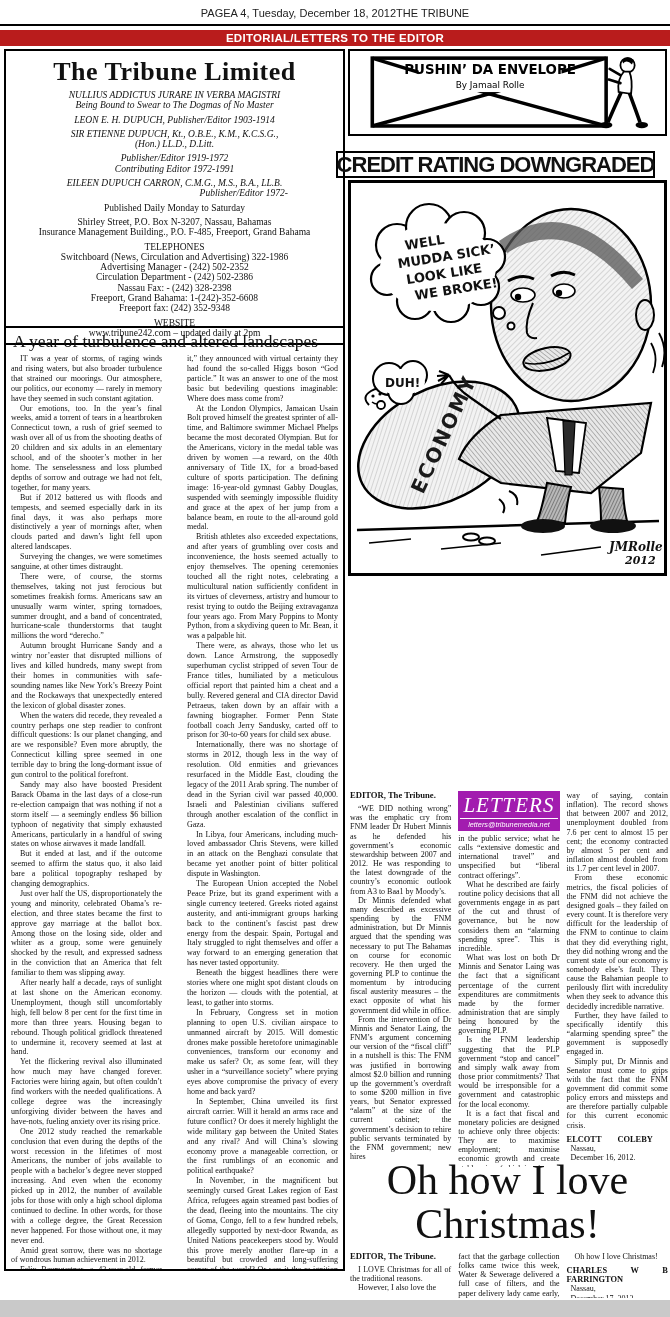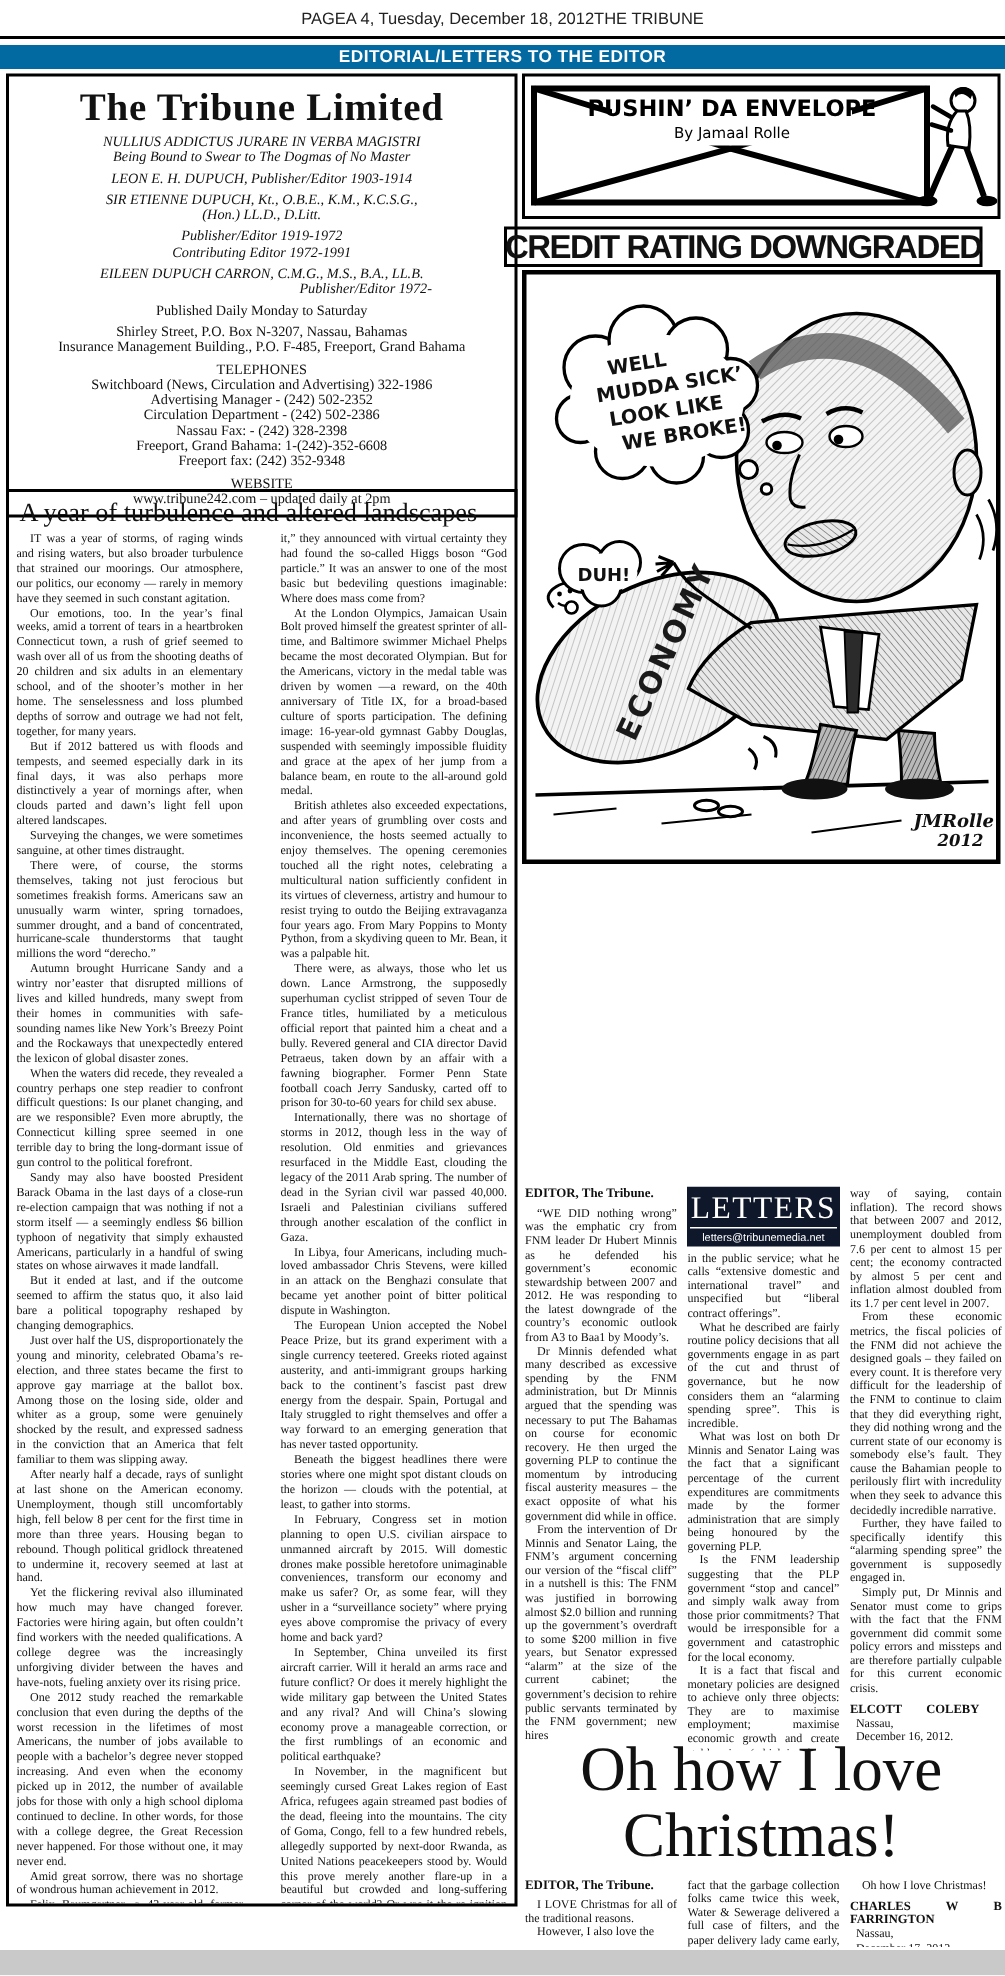--- a/index.html
+++ b/index.html
@@ -4,21 +4,21 @@
 <style>
   * { margin:0; padding:0; box-sizing:border-box; }
   html,body { background:#ffffff; }
   .page { position:relative; width:670px; height:1317px; background:#fff; overflow:hidden;
           font-family:"Liberation Serif", serif; color:#111; }
 
   
   .pagehdr { position:absolute; top:7px; left:7px; right:7px; display:flex; justify-content:center;
              font-family:"Liberation Sans", sans-serif; font-size:11px; color:#222; }
   .hdr-rule { position:absolute; top:24px; left:0; width:670px; border-top:2px solid #000; }
-  .banner { position:absolute; top:30px; left:0; width:670px; height:16px; background:#0369a1; color:#fff;
+  .banner { position:absolute; top:30px; left:0; width:670px; height:16px; background:#b91c1c; color:#fff;
             font-family:"Liberation Sans", sans-serif; font-weight:bold; font-size:11.5px; line-height:16px;
             text-align:center; letter-spacing:.3px; }
 
   
   .masthead { position:absolute; left:4px; top:49px; width:341px; height:296px; border:2px solid #000;
               text-align:center; padding-top:6px; font-size:9.5px; line-height:10.3px; overflow:hidden; }
   .mh-title { font-size:26px; font-weight:bold; letter-spacing:.5px; line-height:29px; }
   .it { font-style:italic; }
   .b { font-weight:normal; }
   .gap { margin-top:4px; }
@@ -27,42 +27,42 @@
   
   .article-box { position:absolute; left:4px; top:326px; width:341px; height:945px; border:2px solid #000;
                  padding:3px 5px; overflow:hidden; }
   .article-title { font-size:17.5px; line-height:20px; padding-left:2px; }
   .article-cols { display:flex; gap:25px; margin-top:3px; height:915px; overflow:hidden; }
   .acol { width:161px; font-size:8px; line-height:9.9px; text-align:justify; text-justify:inter-word; }
   .plist p { margin:0; text-indent:9px; }
   .cont .plist p:first-child { text-indent:0; }
 
   
-  .pushin { position:absolute; left:348px; top:49px; width:319px; height:97px; border:2px solid #000; background:#fff; }
+  .pushin { position:absolute; left:348px; top:49px; width:319px; height:87px; border:2px solid #000; background:#fff; }
   .pushin svg { display:block; width:100%; height:100%; }
 
   
   .credit { position:absolute; left:336px; top:151px; width:319px; height:27px; border:2px solid #000;
             display:flex; align-items:center; justify-content:center; font-family:"Liberation Sans", sans-serif;
             font-weight:900; font-size:22px; letter-spacing:-1px; transform-origin:center; white-space:nowrap; }
 
   
   .cartoon { position:absolute; left:348px; top:180px; width:319px; height:396px; border:3px solid #000; background:#fff; }
   .cartoon svg { display:block; width:100%; height:100%; }
 
   
   .headline1 { position:absolute; left:348px; top:584px; width:319px; text-align:center; font-weight:bold;
                font-size:54px; line-height:66px; letter-spacing:1px; }
 
   
   .letters1 { position:absolute; left:350px; top:791px; width:318px; height:376px; display:flex; gap:7px; overflow:hidden; }
   .lcol { width:101.3px; font-size:8px; line-height:9.15px; text-align:justify; text-justify:inter-word; }
   .lcol .plist p { text-indent:8px; }
   .salut { font-weight:bold; font-size:8.6px; margin-bottom:4px; }
-  .letters-badge { background:#0f172a; color:#fff; text-align:center; padding:3px 2px 2px; margin-bottom:3px; }
+  .letters-badge { background:#a21caf; color:#fff; text-align:center; padding:3px 2px 2px; margin-bottom:3px;font-style:italic; }
   .lb-title { font-family:"Liberation Serif", serif; font-size:21px; line-height:22px; letter-spacing:1px; }
   .lb-email { font-family:"Liberation Sans", sans-serif; font-size:7.3px; line-height:9px; border-top:1px solid #fff;
               margin-top:2px; padding-top:1px; }
   .sig { margin-top:5px; }
   .sig-name { font-weight:bold; font-size:8.4px; word-spacing:14px; }
   .sig-line { padding-left:4px; }
 
   
   .headline2 { position:absolute; left:348px; top:1158px; width:319px; text-align:center; font-size:42px; line-height:44px; }
   .letters2 { position:absolute; left:350px; top:1252px; width:318px; height:46px; display:flex; gap:7px; overflow:hidden; }

